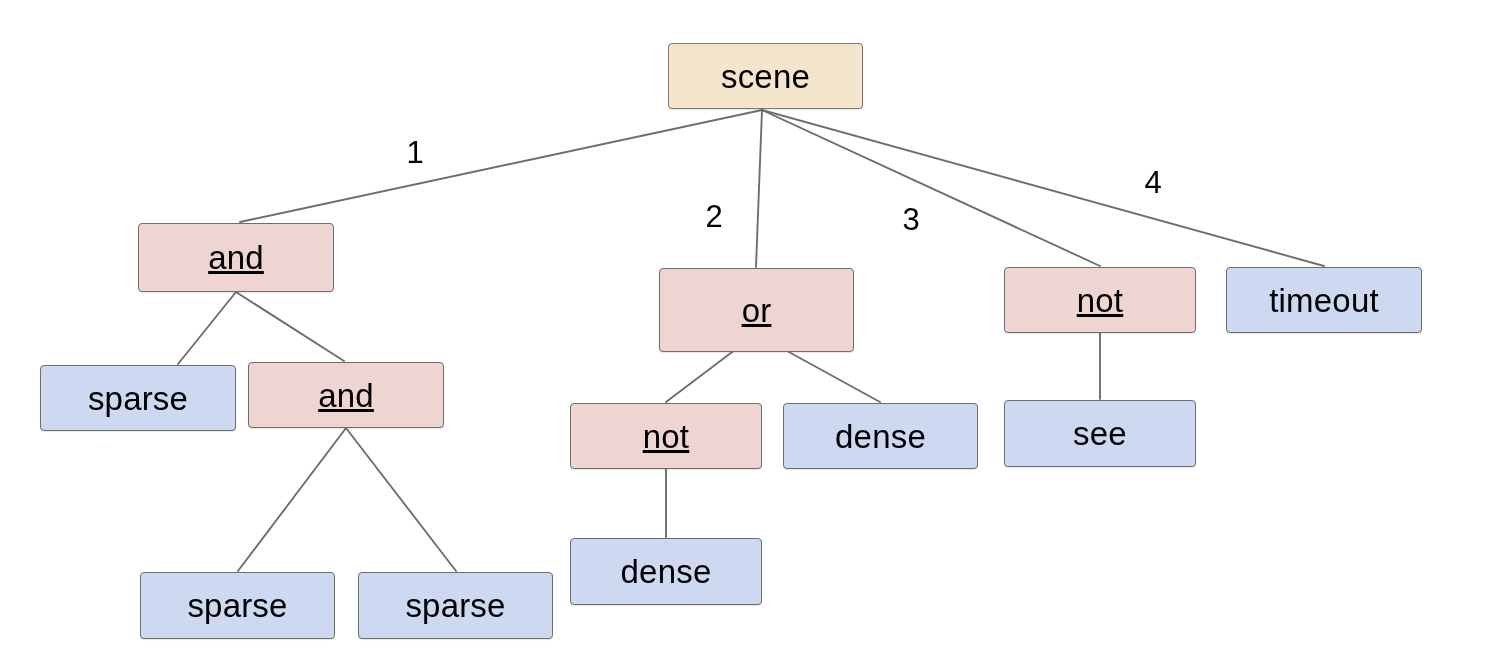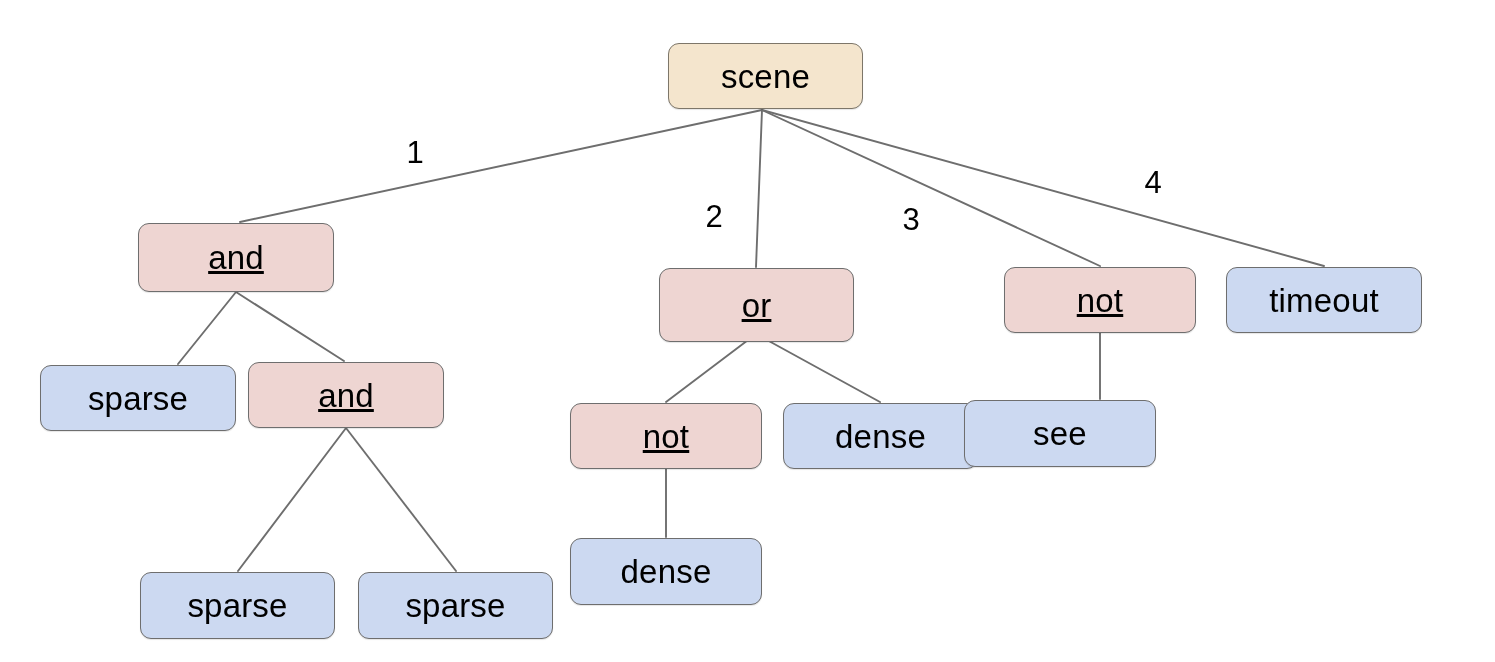--- a/index.html
+++ b/index.html
@@ -21,21 +21,21 @@
     left: 0;
     top: 0;
     width: 1495px;
     height: 662px;
     pointer-events: none;
   }
   .node {
     position: absolute;
     box-sizing: border-box;
     border: 1.6px solid #6e6e6e;
-    border-radius: 11px;
+    border-radius: 4px;
     display: flex;
     align-items: center;
     justify-content: center;
     color: #000000;
     font-size: 33px;
     line-height: 1;
     letter-spacing: 0.2px;
     white-space: nowrap;
     box-shadow: 0 1px 1px rgba(0,0,0,0.10);
   }
@@ -75,42 +75,42 @@
       <line x1="1100" y1="333" x2="1100" y2="399" stroke="#6e6e6e" stroke-width="1.9" stroke-linecap="round"></line>
     </svg>
 
   <div id="node-layer">
       <div class="node root" style="left: 668px; top: 43px; width: 195px; height: 66px;">
         <span class="node-label">scene</span>
       </div>
       <div class="node op" style="left: 138px; top: 223px; width: 196px; height: 69px;">
         <span class="node-label">and</span>
       </div>
-      <div class="node op" style="left: 659px; top: 268px; width: 195px; height: 74px;">
+      <div class="node op" style="left: 659px; top: 268px; width: 195px; height: 84px;">
         <span class="node-label">or</span>
       </div>
       <div class="node op" style="left: 1004px; top: 267px; width: 192px; height: 66px;">
         <span class="node-label">not</span>
       </div>
       <div class="node leaf" style="left: 1226px; top: 267px; width: 196px; height: 66px;">
         <span class="node-label">timeout</span>
       </div>
       <div class="node leaf" style="left: 40px; top: 365px; width: 196px; height: 66px;">
         <span class="node-label">sparse</span>
       </div>
       <div class="node op" style="left: 248px; top: 362px; width: 196px; height: 66px;">
         <span class="node-label">and</span>
       </div>
       <div class="node op" style="left: 570px; top: 403px; width: 192px; height: 66px;">
         <span class="node-label">not</span>
       </div>
       <div class="node leaf" style="left: 783px; top: 403px; width: 195px; height: 66px;">
         <span class="node-label">dense</span>
       </div>
-      <div class="node leaf" style="left: 964px; top: 400px; width: 192px; height: 67px;">
+      <div class="node leaf" style="left: 1004px; top: 400px; width: 192px; height: 67px;">
         <span class="node-label">see</span>
       </div>
       <div class="node leaf" style="left: 140px; top: 572px; width: 195px; height: 67px;">
         <span class="node-label">sparse</span>
       </div>
       <div class="node leaf" style="left: 358px; top: 572px; width: 195px; height: 67px;">
         <span class="node-label">sparse</span>
       </div>
       <div class="node leaf" style="left: 570px; top: 538px; width: 192px; height: 67px;">
         <span class="node-label">dense</span>

